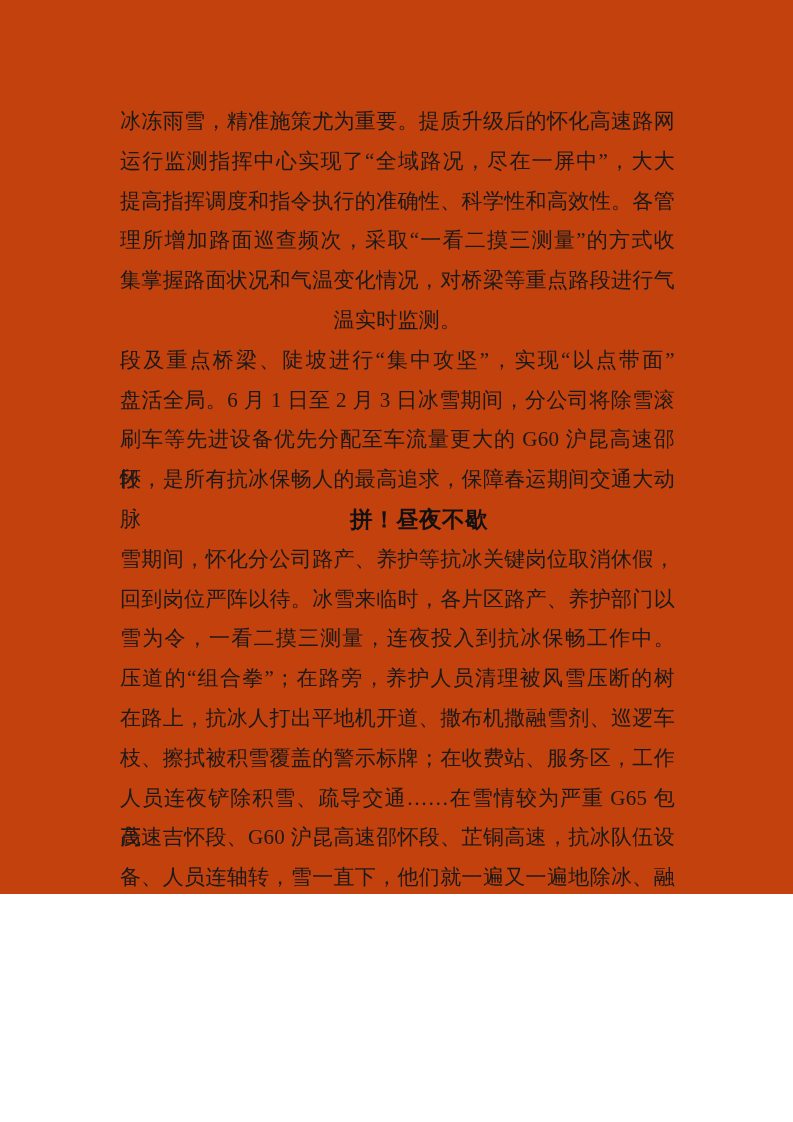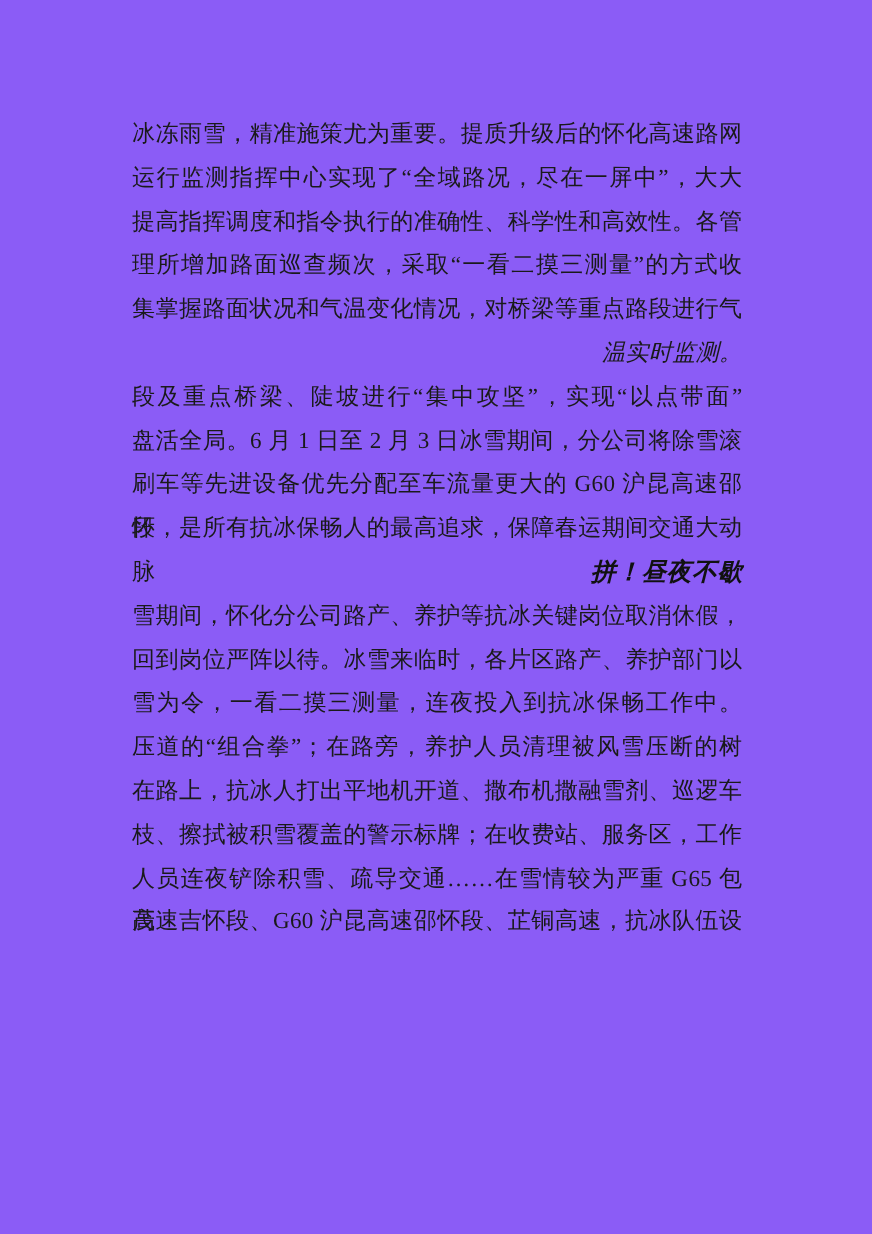--- a/index.html
+++ b/index.html
@@ -3,22 +3,22 @@
 <meta charset="utf-8">
 <style>
   html, body {
     margin: 0;
     padding: 0;
     background: #ffffff;
   }
   .page {
     position: relative;
     width: 793px;
-    height: 1122px;
-    background: #8b5cf6;
+    height: 894px;
+    background: #c2410c;
     overflow: hidden;
   }
   .text-block {
     position: absolute;
     left: 120px;
     top: 102px;
     width: 555px;
   }
   .line {
     height: 39.8px;
@@ -29,22 +29,21 @@
     letter-spacing: 0.3px;
     white-space: normal;
     overflow: visible;
   }
   .just {
     text-align: justify;
     text-align-last: justify;
     text-justify: inter-character;
   }
   .plain {
-    text-align: right;
-    font-style: italic;
+    text-align: center;
   }
   .indent {
     padding-left: 43px;
   }
   .heading {
     font-family: "Liberation Sans", "DejaVu Sans", sans-serif;
     font-weight: 700;
     font-size: 22.5px;
     color: #111111;
     letter-spacing: 0.5px;
@@ -78,16 +77,17 @@
 
     <div>
       <div class="line just">雪期间，怀化分公司路产、养护等抗冰关键岗位取消休假，</div>
       <div class="line just">回到岗位严阵以待。冰雪来临时，各片区路产、养护部门以</div>
       <div class="line just">雪为令，一看二摸三测量，连夜投入到抗冰保畅工作中。</div>
       <div class="line just">压道的“组合拳”；在路旁，养护人员清理被风雪压断的树</div>
       <div class="line just">在路上，抗冰人打出平地机开道、撒布机撒融雪剂、巡逻车</div>
       <div class="line just">枝、擦拭被积雪覆盖的警示标牌；在收费站、服务区，工作</div>
       <div class="line just">人员连夜铲除积雪、疏导交通……在雪情较为严重 G65 包茂</div>
       <div class="line just">高速吉怀段、G60 沪昆高速邵怀段、芷铜高速，抗冰队伍设</div>
+      <div class="line just">备、人员连轴转，雪一直下，他们就一遍又一遍地除冰、融</div>
     </div>
 
   </div>
 </div>
 
 </body></html>

